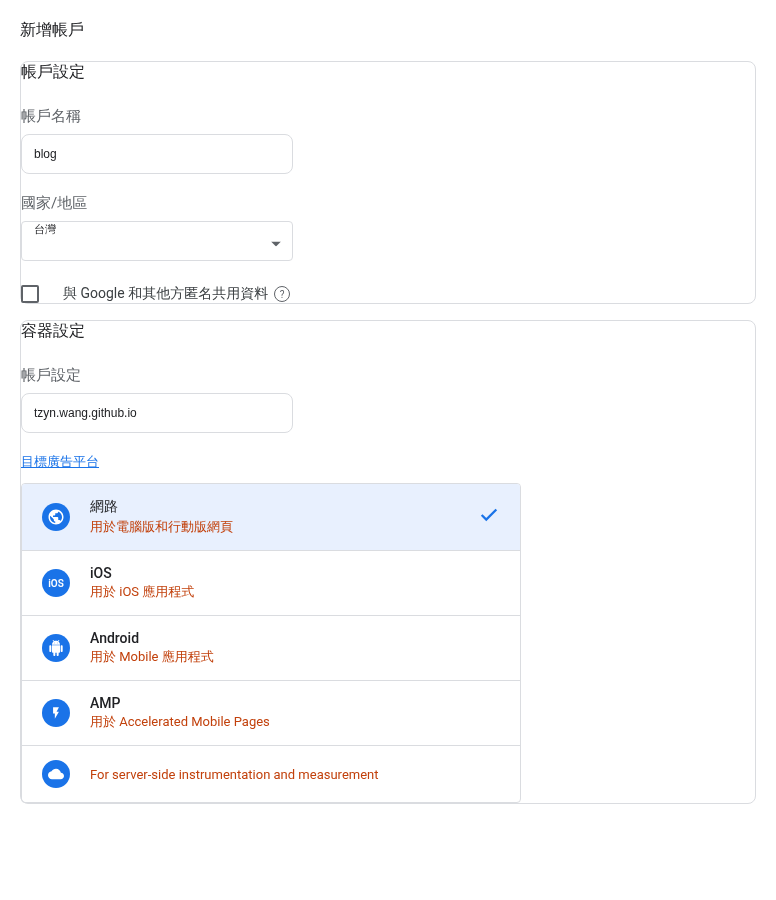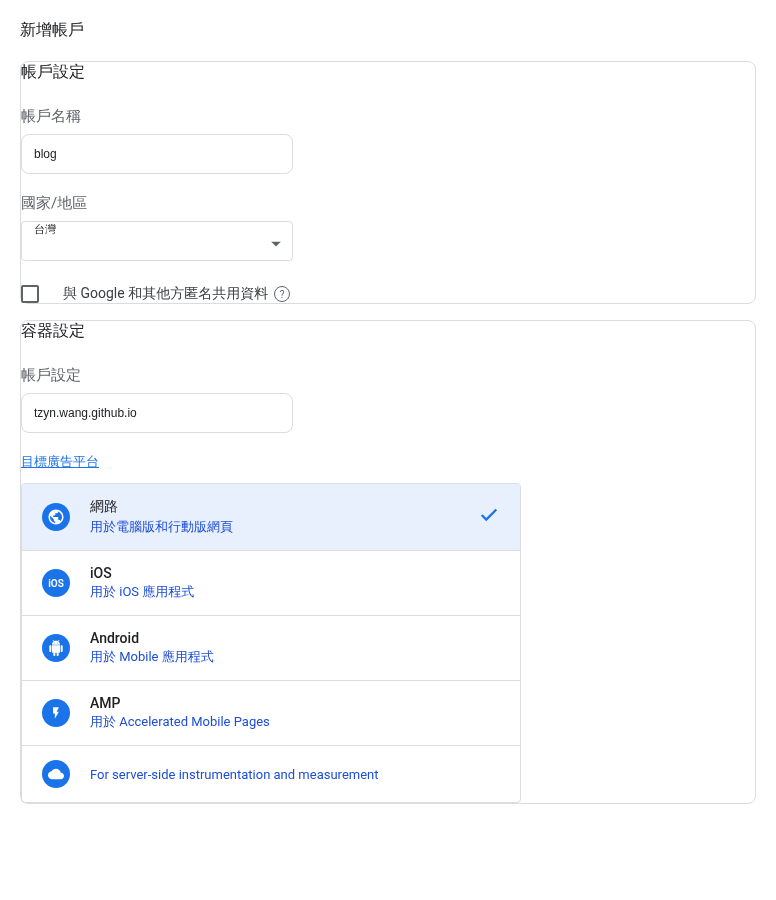--- a/index.html
+++ b/index.html
@@ -148,21 +148,21 @@
       flex: 1;
     }
     .platform-title {
       font-size: 14px;
       font-weight: 500;
       color: #202124;
       margin-bottom: 2px;
     }
     .platform-desc {
       font-size: 13px;
-      color: #1d4ed8;
+      color: #c2410c;
     }
     .check-mark {
       color: #1a73e8;
     }
   </style>
 </head>
 <body>
 
 <h1 class="page-title">新增帳戶</h1>
 

